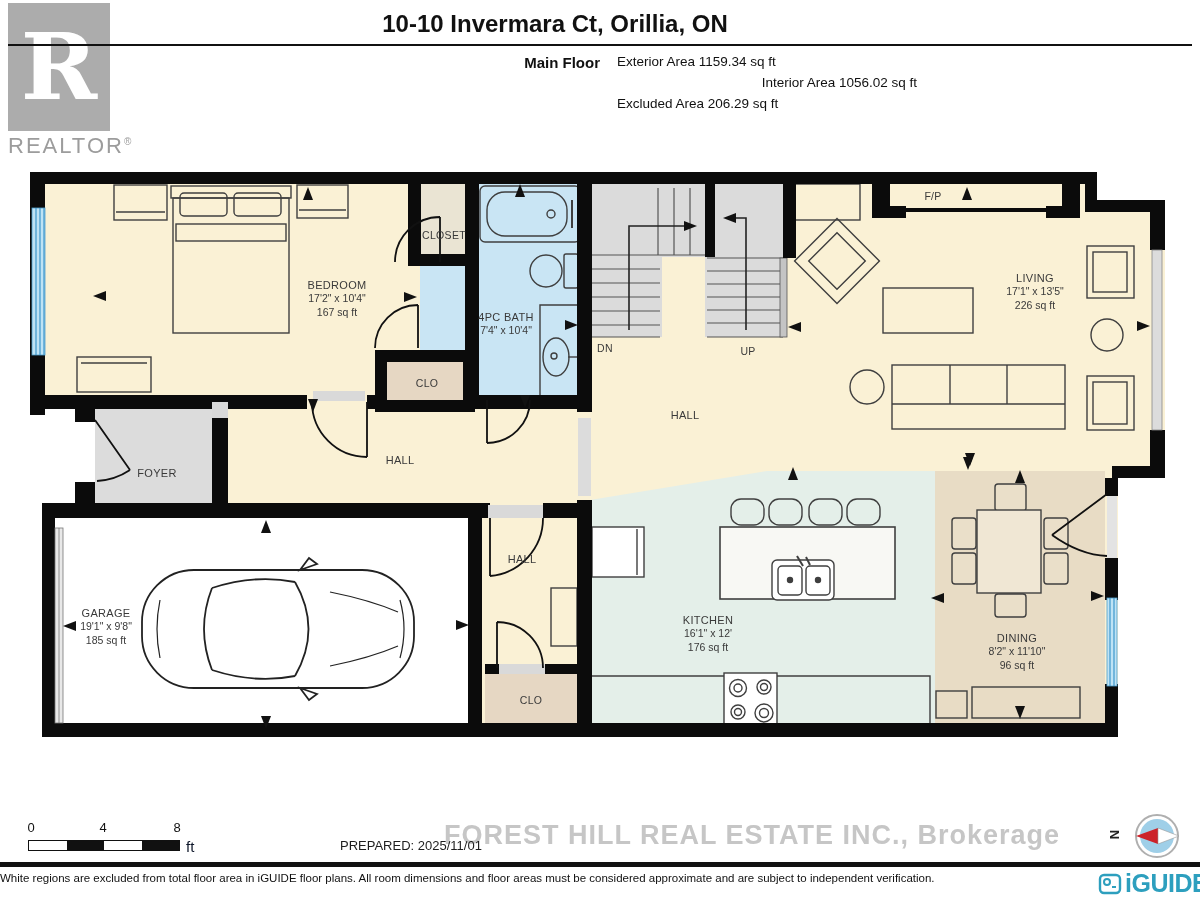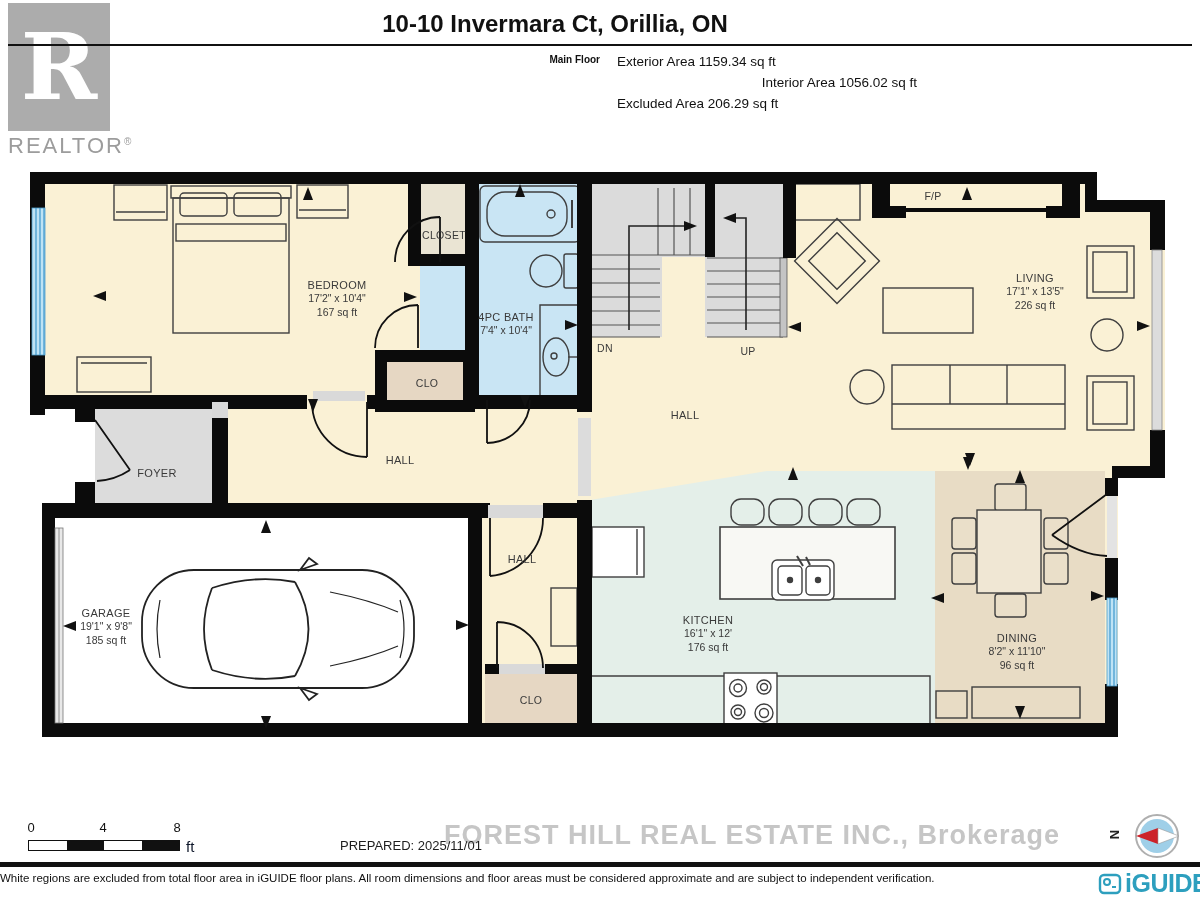--- a/index.html
+++ b/index.html
@@ -13,21 +13,21 @@
   .abs{position:absolute;}
   
   #realtor-logo{left:8px;top:3px;width:120px;height:160px;}
   #realtor-block{position:absolute;left:0;top:0;width:102px;height:128px;background:#ACACAC;
      display:flex;align-items:center;justify-content:center;}
   #realtor-block span{font-family:"DejaVu Serif",serif;font-weight:bold;font-size:92px;color:#fff;line-height:1;}
   #realtor-text{position:absolute;left:0;top:130px;font-size:22px;color:#9c9c9c;letter-spacing:2px;}
   #realtor-text sup{font-size:10px;}
   #page-title{left:0;top:10px;width:1110px;text-align:center;font-size:24px;font-weight:bold;color:#111;}
   #title-rule{left:8px;top:44px;width:1184px;height:2px;background:#111;}
-  #floor-label{left:380px;top:54px;width:220px;text-align:right;font-weight:bold;font-size:10px;color:#111;}
+  #floor-label{left:380px;top:54px;width:220px;text-align:right;font-weight:bold;font-size:15px;color:#111;}
   .area-line{left:617px;width:300px;font-size:13.5px;color:#111;}
   
   .rlabel{position:absolute;transform:translate(-50%,-50%);text-align:center;color:#3a3a3a;
           line-height:1.3;white-space:nowrap;z-index:30;}
   .rlabel .nm{display:block;font-size:11px;letter-spacing:.3px;}
   .rlabel .dm,.rlabel .ar{display:block;font-size:10.5px;}
   .rlabel.small .nm{font-size:10.5px;}
   
   #scalebar{left:28px;top:820px;width:220px;height:40px;}
   #scalebar .tick{position:absolute;top:0;font-size:13px;color:#111;transform:translateX(-50%);}

